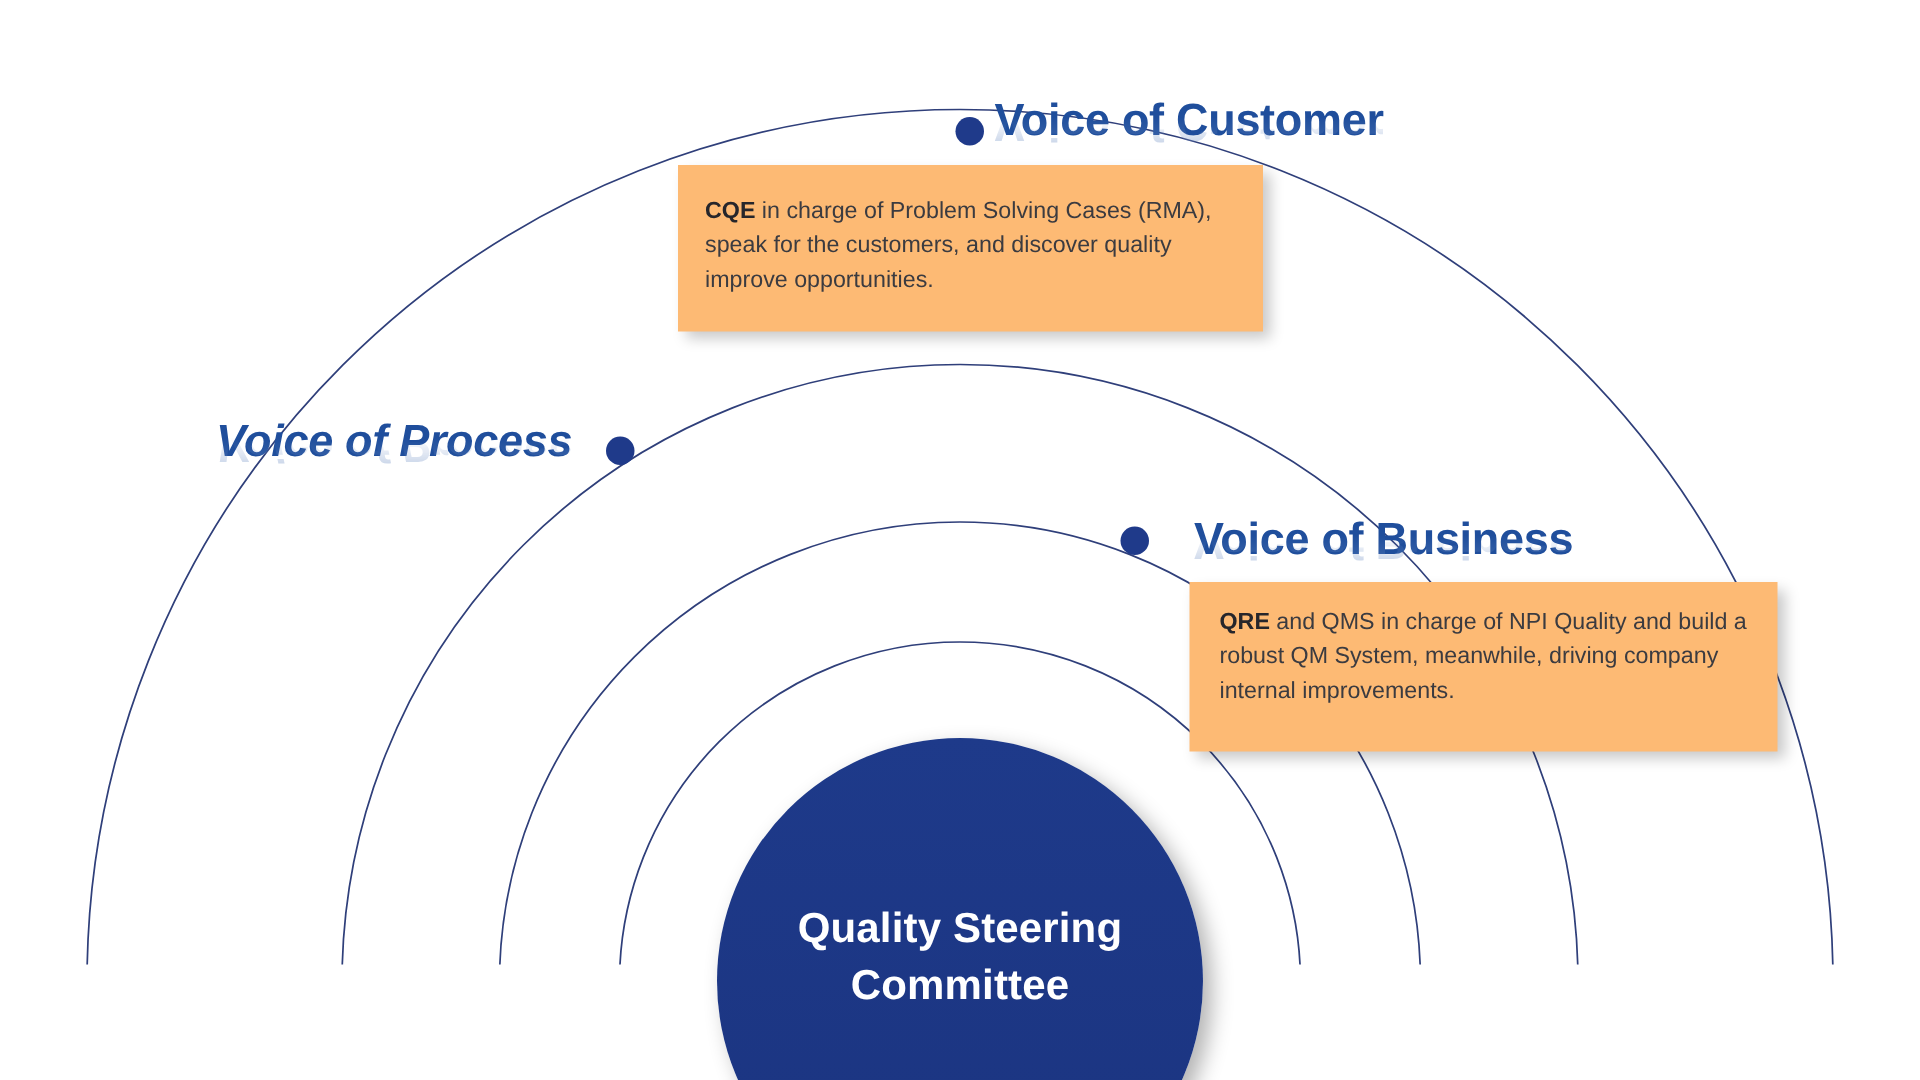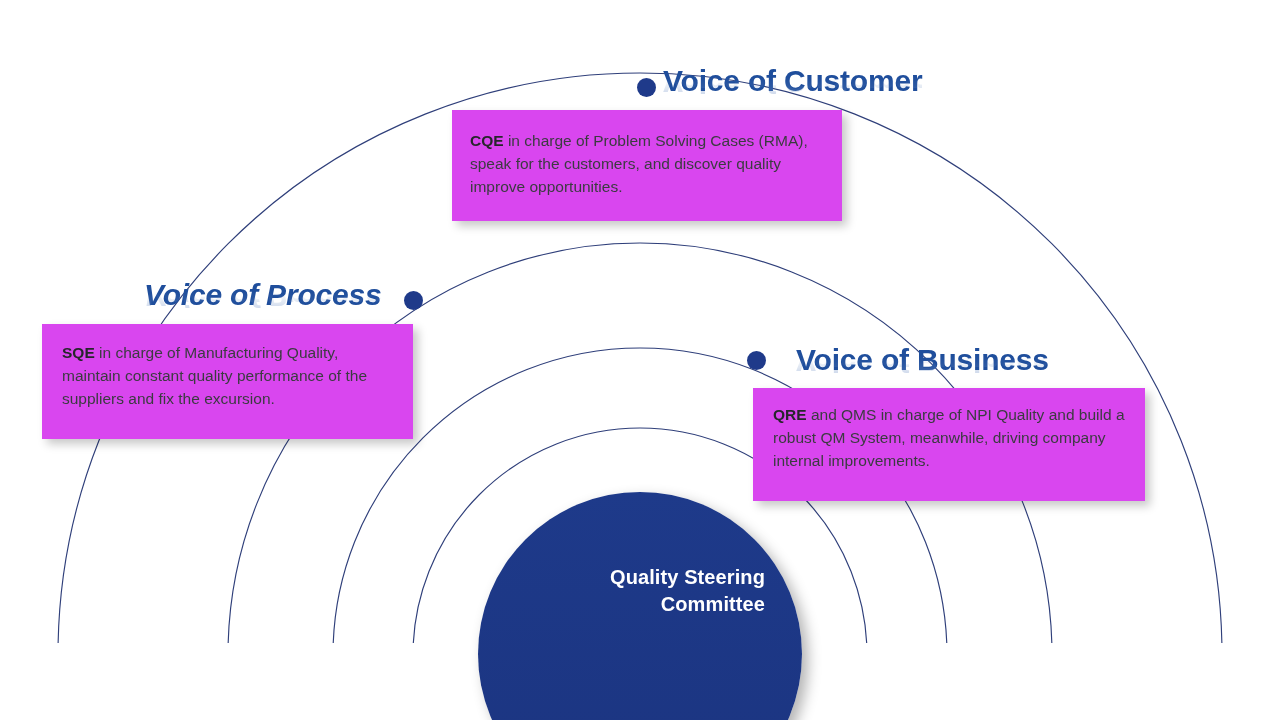--- a/index.html
+++ b/index.html
@@ -36,25 +36,25 @@
     border-radius: 50%;
     background: #1F3A8A;
     background: linear-gradient(180deg, #1e3a8a 0%, #1b3480 100%);
     box-shadow: 6px 6px 14px rgba(0,0,0,0.30);
     display: flex;
     align-items: flex-start;
     justify-content: center;
     z-index: 4;
   }
   .hub-label {
-    margin-top: 72px;
+    margin-top: 108px;
     width: 250px;
-    text-align: right;
+    text-align: center;
     color: #ffffff;
-    font-size: 20px;
+    font-size: 28px;
     font-weight: bold;
     line-height: 1.35;
     letter-spacing: .1px;
   }
 
   
   .dot {
     position: absolute;
     width: 19px;
     height: 19px;
@@ -90,21 +90,21 @@
     -webkit-mask-image: linear-gradient(to top, rgba(0,0,0,0) 12%, rgba(0,0,0,0.85) 100%);
     mask-image: linear-gradient(to top, rgba(0,0,0,0) 12%, rgba(0,0,0,0.85) 100%);
     height: 22px;
     overflow: hidden;
     pointer-events: none;
   }
 
   
   .callout {
     position: absolute;
-    background: #d946ef;
+    background: #fdba74;
     box-shadow: 5px 5px 9px rgba(0,0,0,0.22);
     box-sizing: border-box;
     z-index: 5;
   }
   .callout p {
     margin: 0;
     color: #3b3b40;
     font-size: 15.5px;
     line-height: 1.48;
   }
@@ -149,32 +149,27 @@
     </p>
   </div>
 
   <div class="dot" style="left:404px; top:291px;"></div>
 
   <div class="ring-title" style="left:144px; top:280px;font-style:italic;">
     <span class="tx">Voice of Process</span>
     <span class="refl">Voice of Process</span>
   </div>
 
-  <div class="callout" style="left:42px; top:324px; width:371px; height:115px; padding:18px 20px 0 20px;">
-    <p>
-      <b>SQE</b><span> in charge of Manufacturing Quality, maintain constant quality performance of the suppliers and fix the excursion.</span>
-    </p>
-  </div>
 
   <div class="dot" style="left:747px; top:351px;"></div>
 
   <div class="ring-title" style="left:774px; top:345px;margin-left:22px;">
     <span class="tx">Voice of Business</span>
     <span class="refl">Voice of Business</span>
   </div>
 
-  <div class="callout" style="left:753px; top:388px; width:392px; height:113px; padding:16px 20px 0 20px;">
+  <div class="callout" style="left:793px; top:388px; width:392px; height:113px; padding:16px 20px 0 20px;">
     <p>
       <b>QRE</b><span> and QMS in charge of NPI Quality and build a robust QM System, meanwhile, driving company internal improvements.</span>
     </p>
   </div>
 
 </div>
 
 </body></html>

